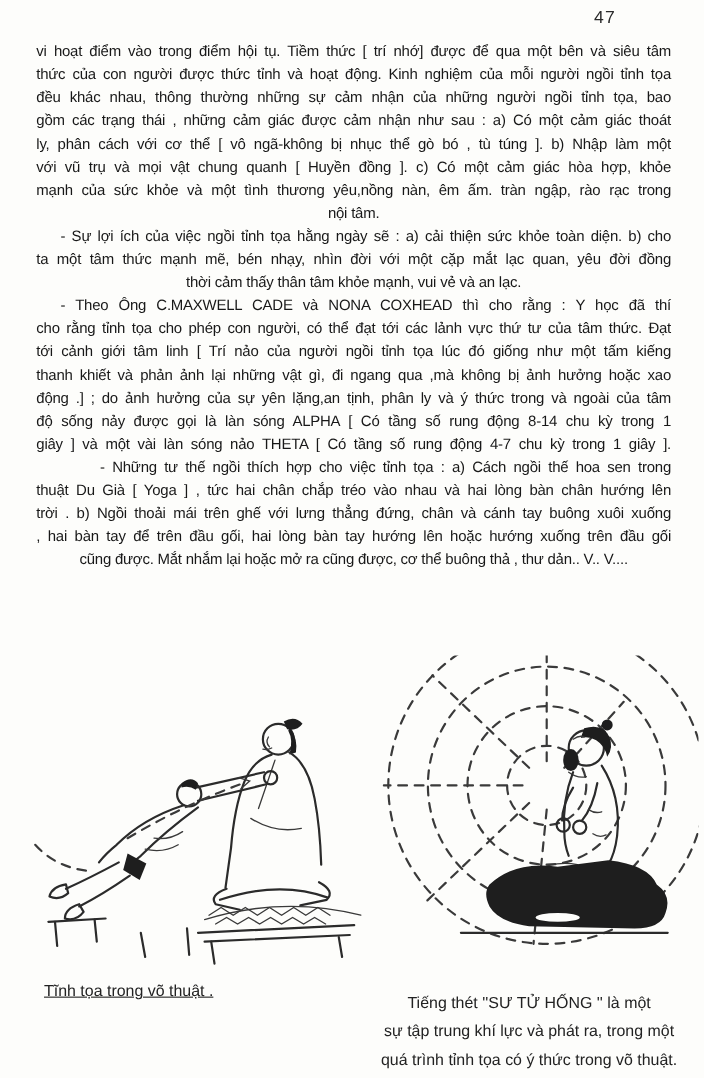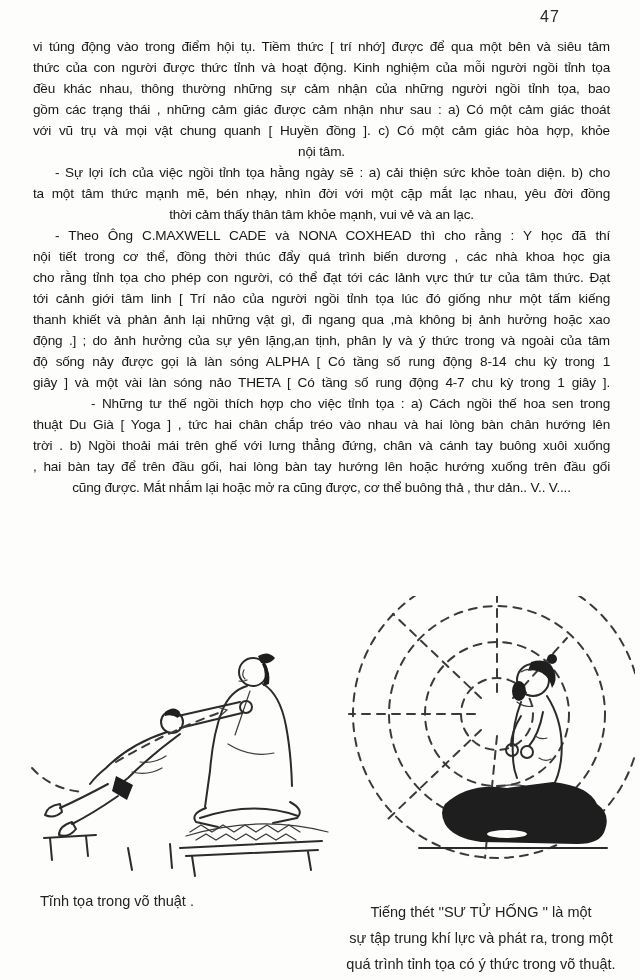--- a/index.html
+++ b/index.html
@@ -23,50 +23,51 @@
     color:#181818;
   }
   .line{text-align:center;}
   .line.j{text-align:justify;text-align-last:justify;}
   .line.ind1{text-indent:22px;}
   .line.ind2{text-indent:58px;}
   .fig{position:absolute;}
   .fig svg{display:block;}
   .cap-left{
     position:absolute;top:893px;left:40px;
-    font-size:14.5px;color:#222;
+    font-size:14.5px;color:#222;text-decoration:underline;
   }
   .cap-right{
     position:absolute;top:899px;left:332px;width:298px;
     font-size:14.5px;line-height:26px;text-align:center;color:#222;
   }
   .stroke{fill:none;stroke:#2b2b2b;stroke-width:2;stroke-linecap:round;stroke-linejoin:round;}
   .thin{fill:none;stroke:#3a3a3a;stroke-width:1.2;stroke-linecap:round;}
   .dash{fill:none;stroke:#3a3a3a;stroke-width:2;stroke-dasharray:8 7;stroke-linecap:round;}
   .ink{fill:#1e1e1e;stroke:none;}
 </style>
 </head>
 <body>
 
 <div class="page">
 
   <div class="pagenum">47</div>
 
   <div class="body-text">
-    <div class="line j">vi túng động vào trong điểm hội tụ. Tiềm thức [ trí nhớ] được để qua một bên và siêu tâm</div>
+    <div class="line j">vi hoạt điểm vào trong điểm hội tụ. Tiềm thức [ trí nhớ] được để qua một bên và siêu tâm</div>
     <div class="line j">thức của con người được thức tỉnh và hoạt động. Kinh nghiệm của mỗi người ngồi tỉnh tọa</div>
     <div class="line j">đều khác nhau, thông thường những sự cảm nhận của những người ngồi tỉnh tọa, bao</div>
     <div class="line j">gồm các trạng thái , những cảm giác được cảm nhận như sau : a) Có một cảm giác thoát</div>
+    <div class="line j">ly, phân cách với cơ thể [ vô ngã-không bị nhục thể gò bó , tù túng ]. b) Nhập làm một</div>
     <div class="line j">với vũ trụ và mọi vật chung quanh [ Huyền đồng ]. c) Có một cảm giác hòa hợp, khỏe</div>
+    <div class="line j">mạnh của sức khỏe và một tình thương yêu,nồng nàn, êm ấm. tràn ngập, rào rạc  trong</div>
     <div class="line">nội tâm.</div>
     <div class="line j ind1">- Sự lợi ích của việc ngồi tỉnh tọa hằng ngày sẽ : a) cải thiện sức khỏe toàn diện. b) cho</div>
-    <div class="line j">ta một tâm thức mạnh mẽ, bén nhạy, nhìn đời với một cặp mắt lạc nhau, yêu đời đồng</div>
+    <div class="line j">ta một tâm thức mạnh mẽ, bén nhạy, nhìn đời với một cặp mắt lạc quan, yêu đời đồng</div>
     <div class="line">thời cảm thấy thân tâm khỏe mạnh, vui vẻ và an lạc.</div>
     <div class="line j ind1">- Theo Ông C.MAXWELL CADE và NONA  COXHEAD thì cho rằng : Y học đã thí</div>
-    <div class="line j">nội tiết trong cơ thể, đồng thời thúc đẩy quá trình biến dương   , các nhà khoa học gia</div>
     <div class="line j">cho rằng tỉnh tọa cho phép con người, có thể đạt tới các lảnh vực thứ tư của tâm thức. Đạt</div>
     <div class="line j">tới cảnh giới tâm linh [ Trí nảo của người ngồi tỉnh tọa lúc đó giống như một tấm kiếng</div>
     <div class="line j">thanh khiết và phản ảnh lại những vật gì, đi ngang qua ,mà không  bị ảnh hưởng hoặc xao</div>
     <div class="line j">động .] ; do ảnh hưởng của sự yên lặng,an tịnh, phân ly và ý thức trong và ngoài của tâm</div>
     <div class="line j">độ sống nảy được gọi là làn sóng ALPHA [ Có tầng số rung động 8-14 chu kỳ trong 1</div>
     <div class="line j">giây ] và một vài làn sóng nảo THETA [ Có tầng số rung động 4-7 chu kỳ trong 1 giây ].</div>
     <div class="line j ind2">- Những tư thế ngồi thích hợp cho việc tỉnh tọa : a) Cách ngồi thế hoa sen trong</div>
     <div class="line j">thuật Du Già [ Yoga ] , tức hai chân chắp tréo vào nhau và hai lòng bàn chân hướng lên</div>
     <div class="line j">trời . b) Ngồi thoải mái trên ghế với lưng thẳng đứng, chân và cánh tay buông xuôi xuống</div>
     <div class="line j">, hai bàn tay để trên đầu gối, hai lòng bàn tay hướng lên hoặc hướng xuống trên đầu gối</div>

